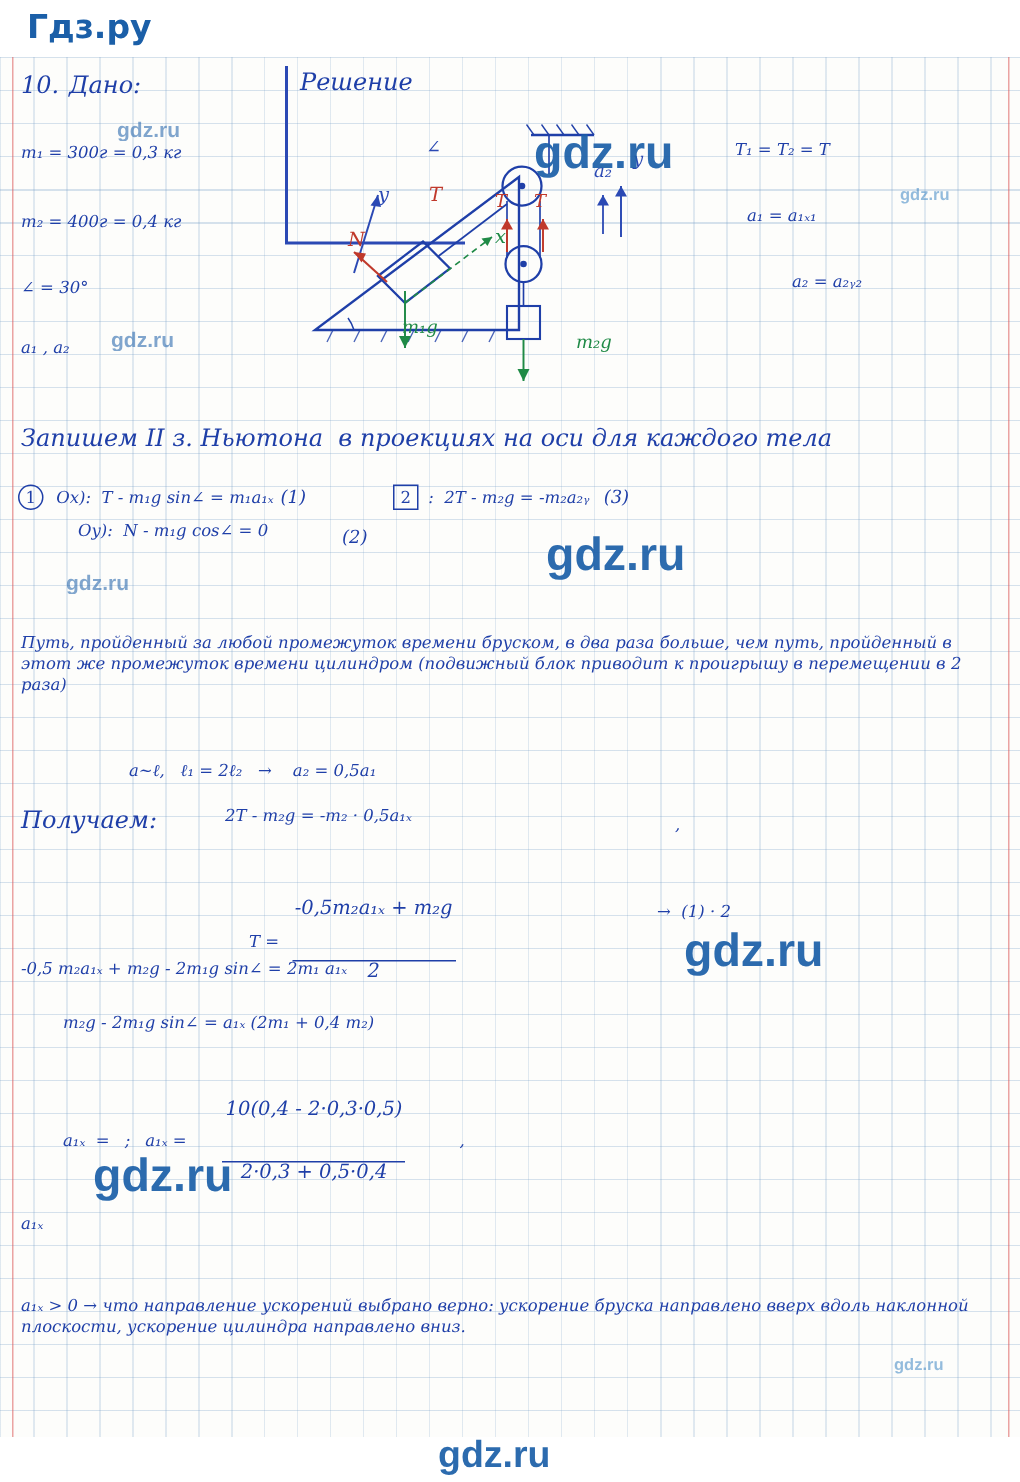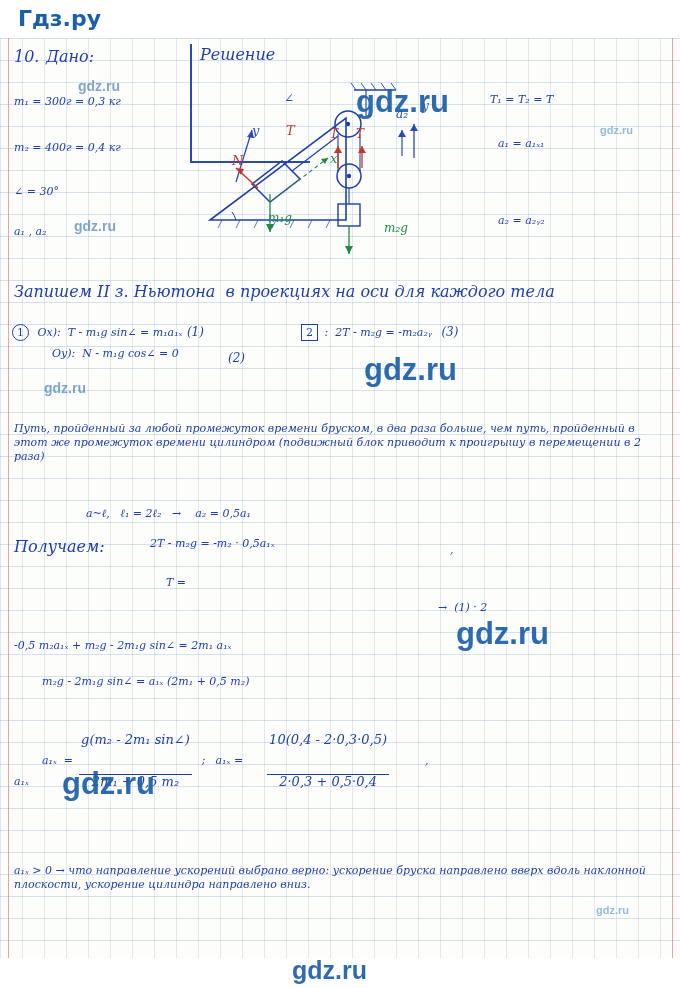--- a/index.html
+++ b/index.html
@@ -214,70 +214,70 @@
 <div class="hw small grn" style="left:268px; top:212px;">m₁g</div>
 <div class="hw small grn" style="left:384px; top:222px;">m₂g</div>
 <div class="hw small red" style="left:330px; top:128px;">T</div>
 <div class="hw small red" style="left:356px; top:128px;">T</div>
 <div class="hw small ink2" style="left:396px; top:108px;">a₂</div>
 <div class="hw small ink2" style="left:422px; top:100px;">y</div>
 <div class="hw small ink2" style="left:284px; top:92px;">∠</div>
 
 <div class="hw s15" style="left:490px; top:94px;">T₁ = T₂ = T</div>
 <div class="hw s15" style="left:498px; top:138px;">a₁ = a₁ₓ₁</div>
-<div class="hw s15" style="left:498px; top:182px;margin-top:33px;">a₂ = a₂ᵧ₂</div>
+<div class="hw s15" style="left:528px; top:182px;">a₂ = a₂ᵧ₂</div>
 
 <div class="hw s16" style="left:14px; top:283px;">Запишем II з. Ньютона  в проекциях на оси для каждого тела</div>
 
 <div style="position:absolute; left:12px; top:322px;">
   <span class="hw s15 circled" style="position:static;">1</span>
   <span class="hw s15" style="position:static; margin-left:4px;">Ox):  T - m₁g sin∠ = m₁a₁ₓ</span>
   <span class="hw small" style="position:static;">(1)</span>
 </div>
 <div class="hw s15" style="left:52px; top:348px;">Oy):  N - m₁g cos∠ = 0</div>
 <div class="hw small" style="left:228px; top:352px;">(2)</div>
 
-<div style="position:absolute; left:262px; top:322px;margin-left:39px;">
+<div style="position:absolute; left:262px; top:322px;">
   <span class="hw s15 boxnum" style="position:static;">2</span>
   <span class="hw s15" style="position:static; margin-left:2px;">:  2T - m₂g = -m₂a₂ᵧ</span>
   <span class="hw small" style="position:static; margin-left:5px;">(3)</span>
 </div>
 
 <div class="hw s15" style="left:14px; top:422px; width:652px; white-space:normal; line-height:1.28;">Путь, пройденный за любой промежуток времени бруском, в два раза больше, чем путь, пройденный в этот же промежуток времени цилиндром (подвижный блок приводит к проигрышу в перемещении в 2 раза)</div>
 
 <div class="hw s15" style="left:86px; top:508px;">a~ℓ,   ℓ₁ = 2ℓ₂   →    a₂ = 0,5a₁</div>
 
 <div class="hw s16" style="left:14px; top:538px;">Получаем:</div>
 <div class="hw s15" style="left:150px; top:538px;">2T - m₂g = -m₂ · 0,5a₁ₓ</div>
 <div class="hw s15" style="left:450px; top:544px;">,</div>
 
 <div style="position:absolute; left:166px; top:572px;">
   <span class="hw s15" style="position:static;">T =</span>
+  <span class="frac hw" style="position:static; margin-left:4px;">
+    <span class="num">-0,5m₂a₁ₓ + m₂g</span>
+    <span class="den">2</span>
+  </span>
 </div>
 <div class="hw s15" style="left:438px; top:578px;margin-top:24px;">→  (1) · 2</div>
 
 <div class="hw s15" style="left:14px; top:640px;">-0,5 m₂a₁ₓ + m₂g - 2m₁g sin∠ = 2m₁ a₁ₓ</div>
-<div class="hw s15" style="left:42px; top:676px;">m₂g - 2m₁g sin∠ = a₁ₓ (2m₁ + 0,5 m₂)</div>
+<div class="hw s15" style="left:42px; top:676px;">m₂g - 2m₁g sin∠ = a₁ₓ (2m₁ + 0,4 m₂)</div>
 
 <div style="position:absolute; left:42px; top:706px; display:flex; align-items:center;">
   <span class="hw s15" style="position:static;">a₁ₓ  =</span>
-  <span class="frac hw" style="position:static; margin-left:6px;">
-    <span class="num">g(m₂ - 2m₁ sin∠)</span>
-    <span class="den">2m₁ + 0,5 m₂</span>
-  </span>
   <span class="hw s15" style="position:static; margin-left:10px;">;</span>
   <span class="hw s15" style="position:static; margin-left:10px;">a₁ₓ =</span>
   <span class="frac hw" style="position:static; margin-left:24px;">
     <span class="num">10(0,4 - 2·0,3·0,5)</span>
     <span class="den">2·0,3 + 0,5·0,4</span>
   </span>
   <span class="hw s15" style="position:static; margin-left:36px;">,</span>
 </div>
 
-<div class="hw s15" style="left:14px; top:776px;font-style:italic;">a₁ₓ</div>
+<div class="hw s15" style="left:14px; top:810px;font-style:italic;">a₁ₓ</div>
 
 <div class="hw s15" style="left:14px; top:864px; width:654px; white-space:normal; line-height:1.3;">a₁ₓ &gt; 0  →  что направление ускорений выбрано верно: ускорение бруска направлено вверх вдоль наклонной плоскости, ускорение цилиндра направлено вниз.</div>
 
 <div class="wm small" style="left:78px;  top:78px;">gdz.ru</div>
 <div class="wm big" style="left:356px; top:84px;">gdz.ru</div>
 <div class="wm tiny pale" style="left:600px; top:124px;">gdz.ru</div>
 <div class="wm small" style="left:74px;  top:218px;">gdz.ru</div>
 <div class="wm big" style="left:364px; top:352px;">gdz.ru</div>
 <div class="wm small" style="left:44px;  top:380px;">gdz.ru</div>
 <div class="wm big" style="left:456px; top:616px;">gdz.ru</div>

